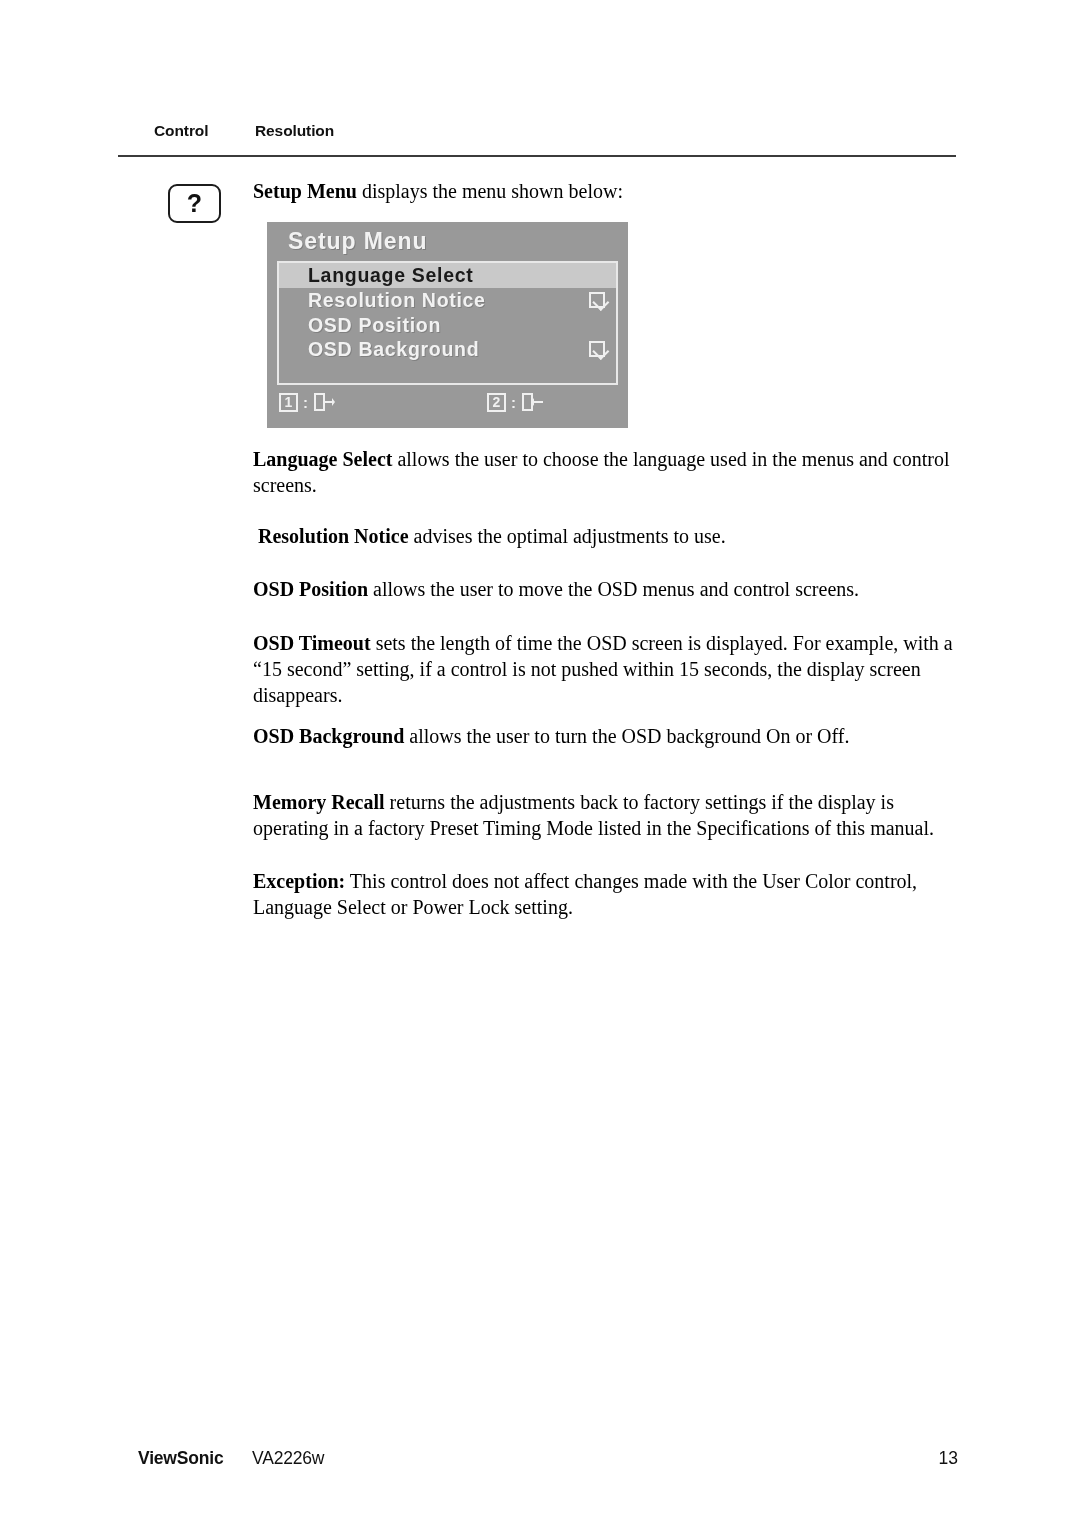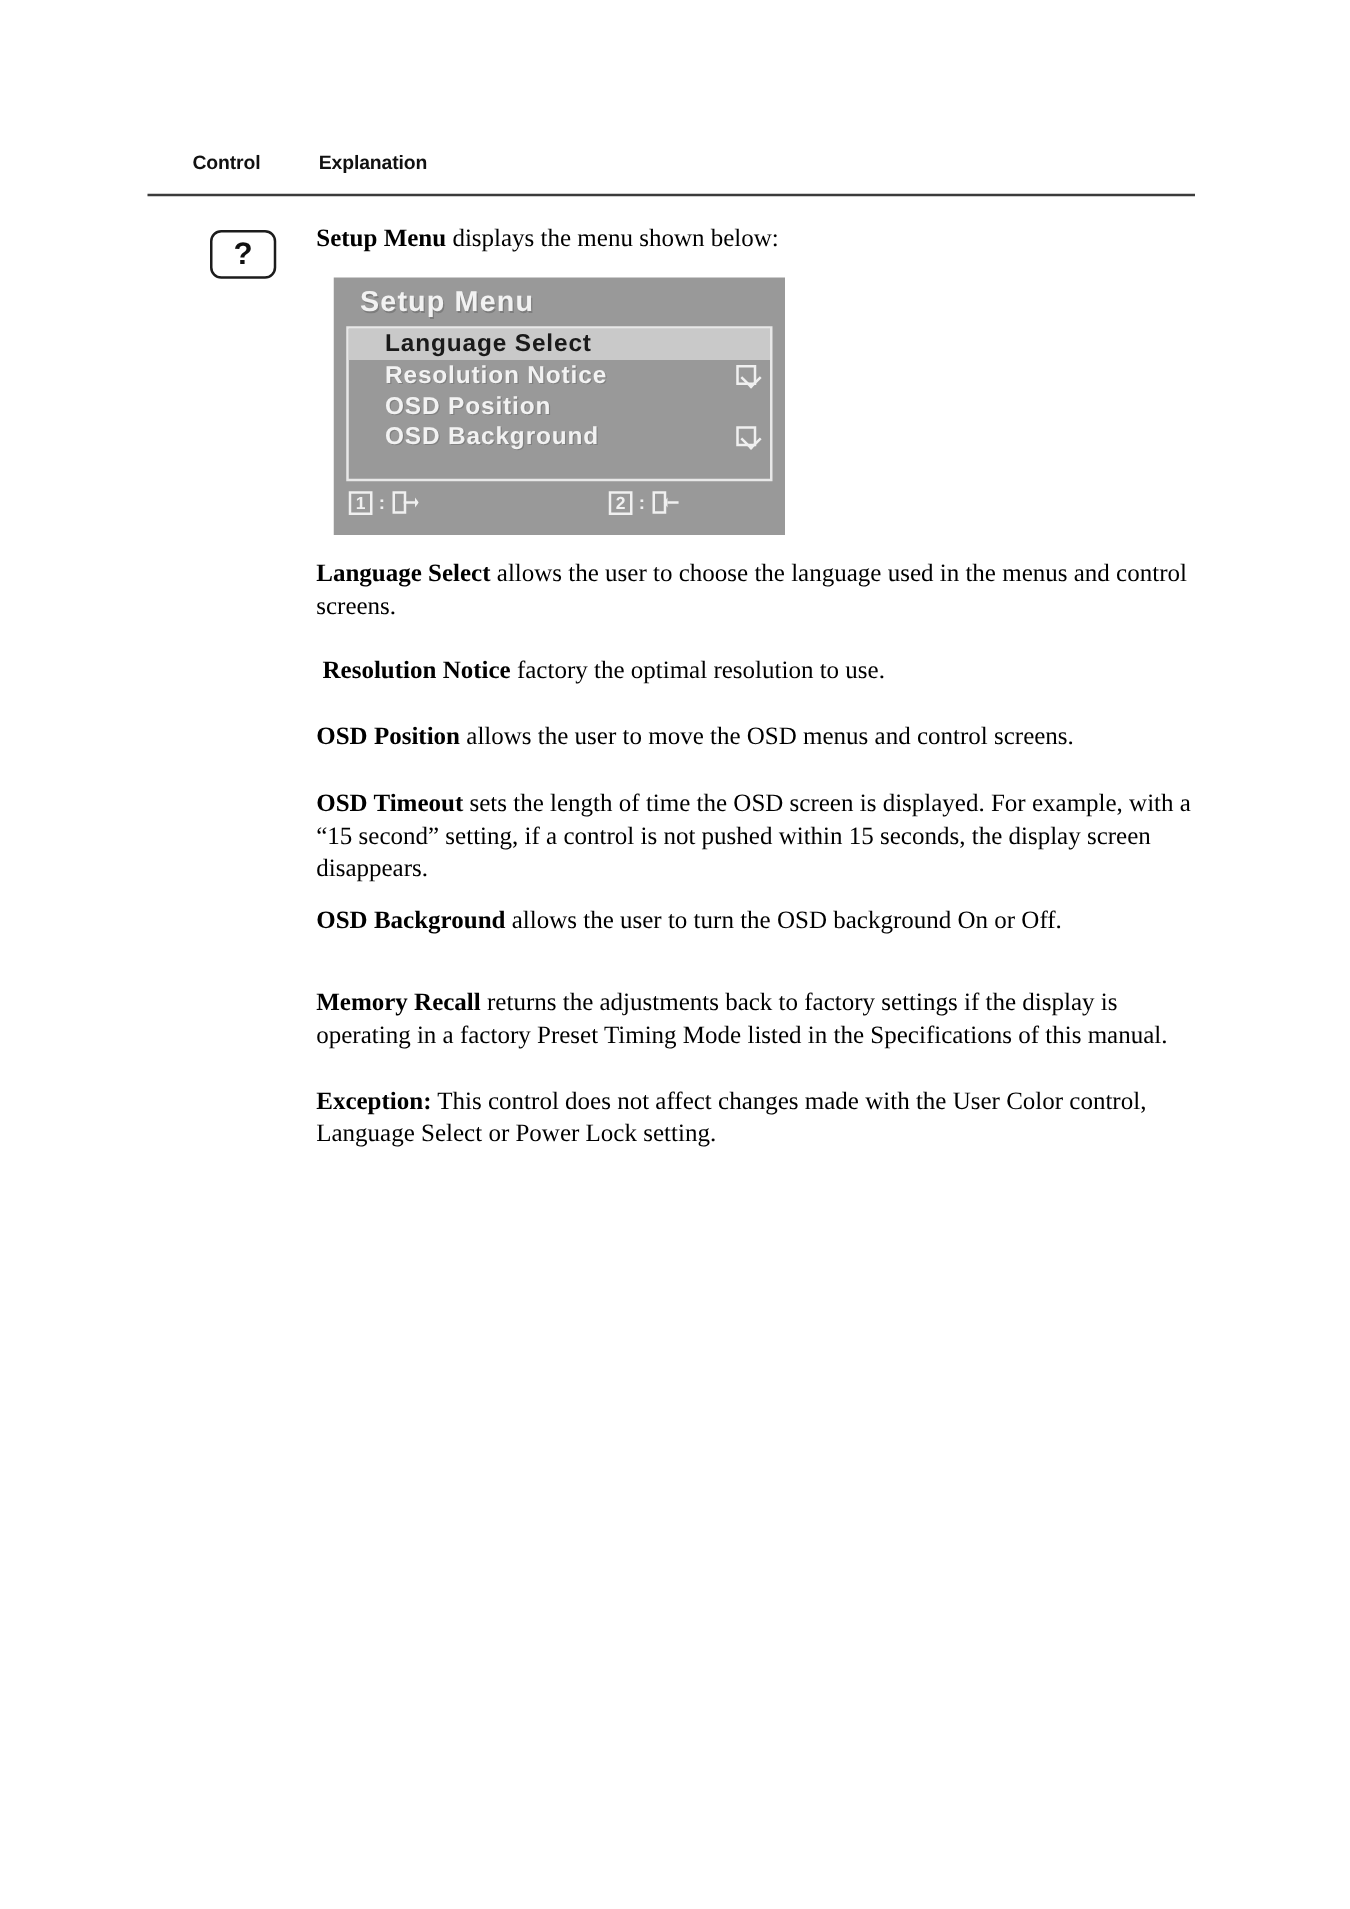--- a/index.html
+++ b/index.html
@@ -231,33 +231,33 @@
     font-weight: normal;
   }
 </style>
 </head>
 <body>
 
 <div class="page">
 
   <div class="header-row">
     <span class="header-control">Control</span>
-    <span class="header-explanation">Explanation</span>
+    <span class="header-explanation">Resolution</span>
   </div>
   <div class="header-rule"></div>
 
   <div class="help-icon">?</div>
 
   <div class="content">
 
     <p class="para p-intro"><b>Setup Menu</b><span> displays the menu shown below:</span></p>
 
     <p class="para p-language"><b>Language Select</b><span> allows the user to choose the language used in the menus and control screens.</span></p>
 
-    <p class="para p-resolution"><b>Resolution Notice</b><span> factory the optimal resolution to use.</span></p>
+    <p class="para p-resolution"><b>Resolution Notice</b><span> advises the optimal adjustments to use.</span></p>
 
     <p class="para p-osdpos"><b>OSD Position</b><span> allows the user to move the OSD menus and control screens.</span></p>
 
     <p class="para p-osdtime"><b>OSD Timeout</b><span> sets the length of time the OSD screen is displayed. For example, with a “15 second” setting, if a control is not pushed within 15 seconds, the display screen disappears.</span></p>
 
     <p class="para p-osdbg"><b>OSD Background</b><span> allows the user to turn the OSD background On or Off.</span></p>
 
     <p class="para p-memory"><b>Memory Recall</b><span> returns the adjustments back to factory settings if the display is operating in a factory Preset Timing Mode listed in the Specifications of this manual.</span></p>
 
     <p class="para p-exception"><b>Exception:</b><span> This control does not affect changes made with the User Color control, Language Select or Power Lock setting.</span></p>
@@ -292,14 +292,19 @@
           <svg class="key-glyph" viewBox="0 0 22 20" aria-hidden="true">
             <rect x="2" y="2" width="9" height="16" fill="none" stroke="#f0f0f0" stroke-width="2"></rect>
             <line x1="22" y1="10" x2="13" y2="10" stroke="#f0f0f0" stroke-width="2"></line>
             <polygon points="13,6 10,10 13,14" fill="#f0f0f0"></polygon>
           </svg>
         </span>
       </div>
     </div>
   </div>
 
+  <div class="footer">
+    <span class="footer-brand">ViewSonic</span>
+    <span class="footer-model">VA2226w</span>
+    <span class="footer-page">13</span>
+  </div>
 
 </div>
 
 </body></html>

